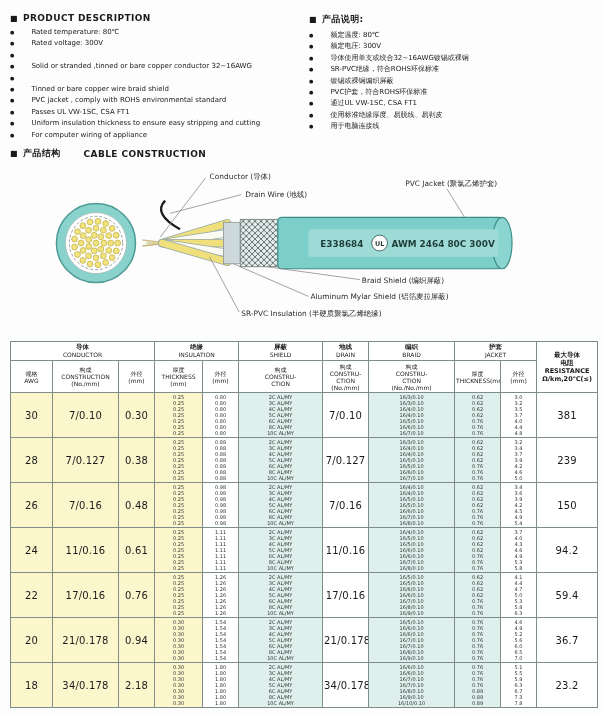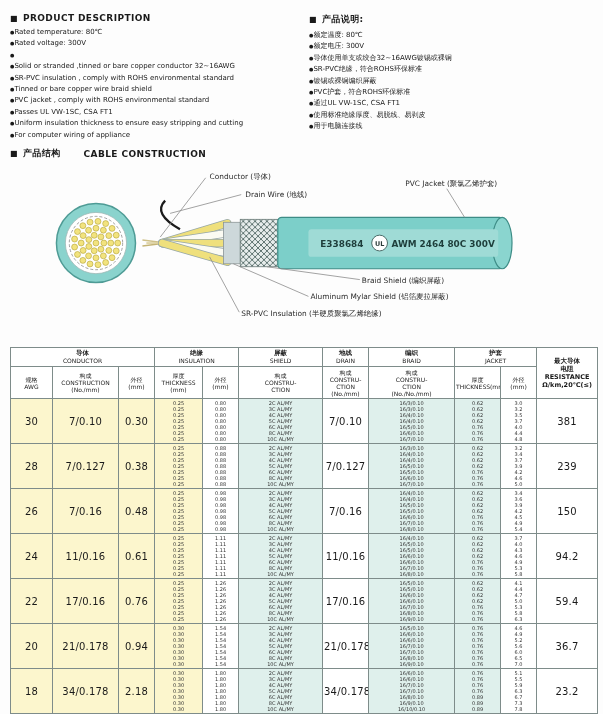--- a/index.html
+++ b/index.html
@@ -10,34 +10,34 @@
     color:#1a1a1a; position:relative; overflow:hidden;
   }
   .page { width:603px; height:714px; padding:13px 7px 4px 10px; background:#fdfdfd; }
 
   
   .desc-row { display:flex; gap:12px; margin-bottom:6px; }
   .desc-col { width:50%; }
   .sec-title { font-size:9px; font-weight:bold; letter-spacing:.4px; display:flex; gap:5px; align-items:center; margin-bottom:4px; }
   .sq { font-size:8px; line-height:9px; }
   .bullets { list-style:none; }
-  .bullets li { display:flex; gap:0; font-size:7px; line-height:11.4px; white-space:nowrap; }
+  .bullets li { display:flex; gap:17px; font-size:7px; line-height:11.4px; white-space:nowrap; }
   .bullets .dot { font-size:5px; line-height:11.4px; }
 
   
   .construction-title { margin:4px 0 2px 0; }
   .construction-title .cn { margin-right:18px; }
   .diagram-wrap { width:587px; height:168px; position:relative; }
   .lbl { font-size:7.5px; fill:#2a2a2a; }
   .leader { stroke:#8a8a8a; stroke-width:.8; }
   .strand { fill:#F2E37E; stroke:#B3A235; stroke-width:.6; }
   .print-txt { font-size:9px; fill:#1e3e3b; font-weight:bold; }
 
   
-  table.spec { border-collapse:collapse; table-layout:fixed; width:587px; margin-top:17px; }
+  table.spec { border-collapse:collapse; table-layout:fixed; width:587px; margin-top:11px; }
   table.spec th, table.spec td { border:1px solid #7e8c8a; padding:1px; text-align:center; vertical-align:middle; overflow:hidden; }
   table.spec thead tr.grp th { height:18px; font-size:6.5px; font-weight:bold; line-height:8px; background:#fff; }
   table.spec thead tr.sub th { height:32px; font-size:6px; font-weight:normal; line-height:7px; background:#fff; }
   th.res-h { font-size:6px; font-weight:normal; line-height:7.5px; background:#fff; }
   .g-cn { font-size:6.5px; } .g-en { font-size:6px; font-weight:normal; }
   tbody td { height:44px; }
   .v-big { font-size:10px; letter-spacing:.2px; }
   .v-micro { font-size:5px; line-height:6px; color:#333; }
   .bg-y { background:#FCF6CD; } .bg-c { background:#DFF0EC; } .bg-w { background:#ffffff; }
   .preline { white-space:pre-line; }
@@ -64,21 +64,20 @@
           </li>
           <li>
             <span class="dot">●</span>
           </li>
           <li>
             <span class="dot">●</span>
             <span class="txt">Solid or stranded ,tinned or bare copper conductor 32~16AWG</span>
           </li>
           <li>
             <span class="dot">●</span>
-            <span class="txt">SR-PVC insulation , comply with ROHS environmental standard</span>
           </li>
           <li>
             <span class="dot">●</span>
             <span class="txt">Tinned or bare copper wire braid shield</span>
           </li>
           <li>
             <span class="dot">●</span>
             <span class="txt">PVC jacket , comply with ROHS environmental standard</span>
           </li>
           <li>

